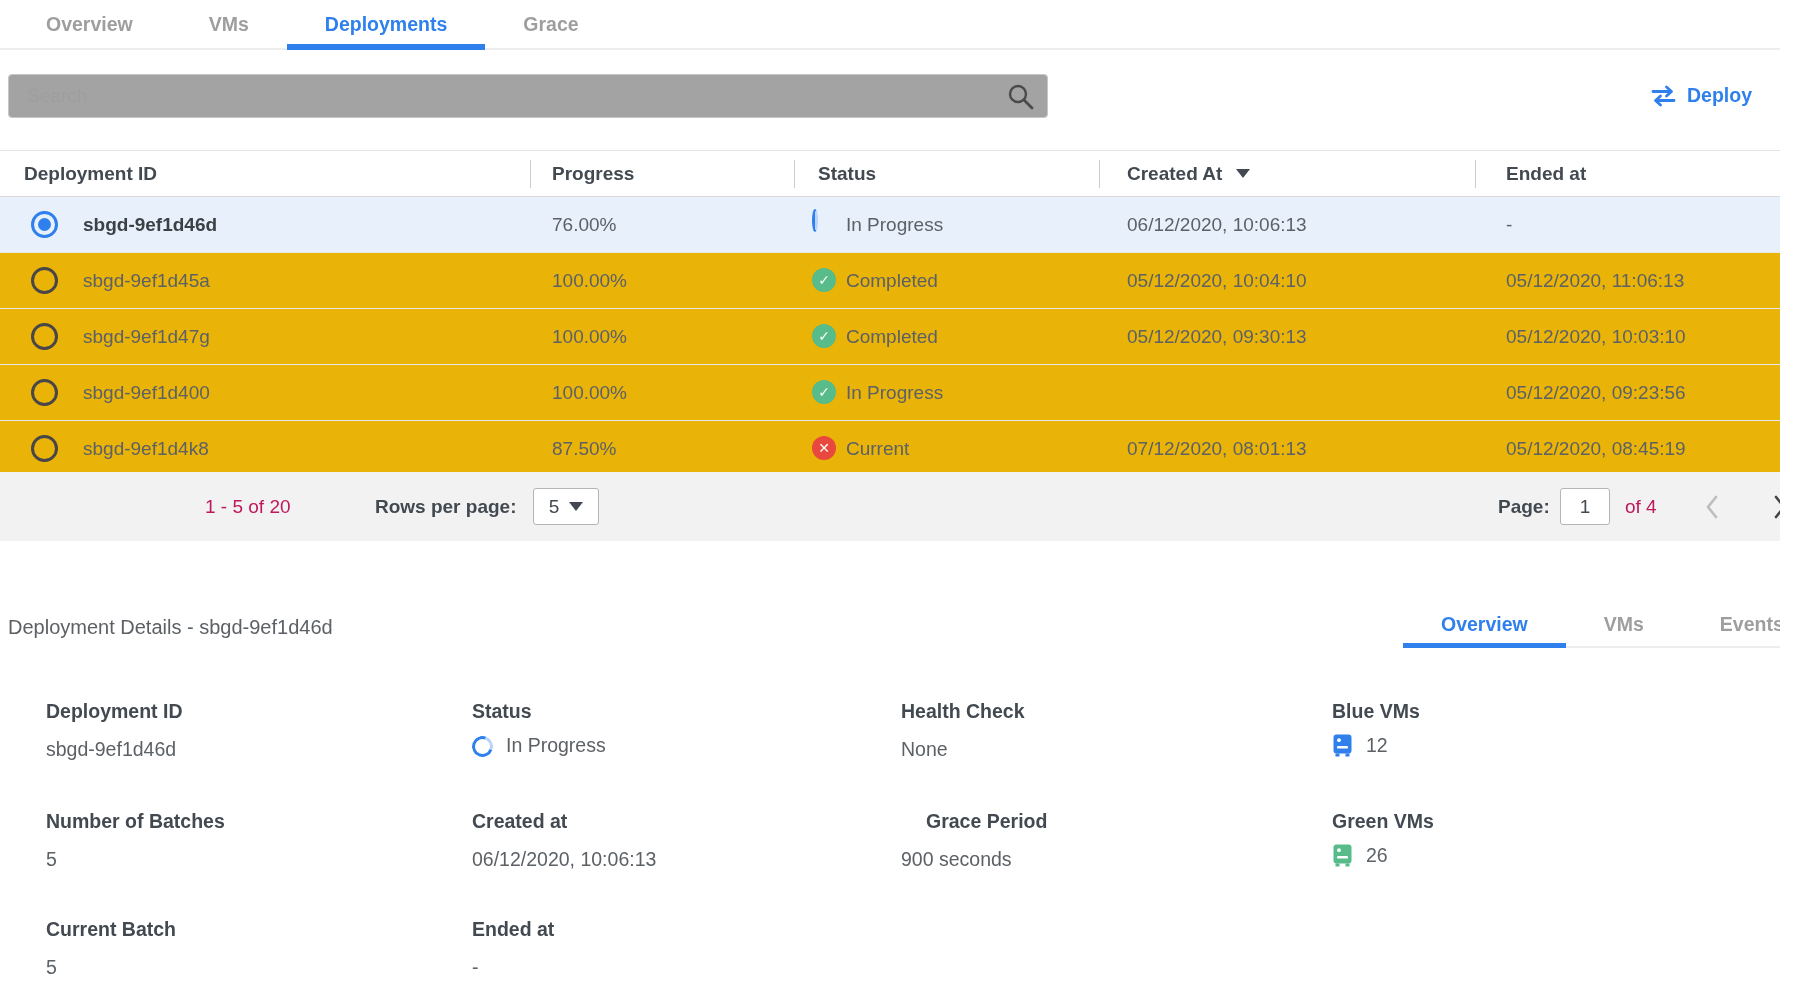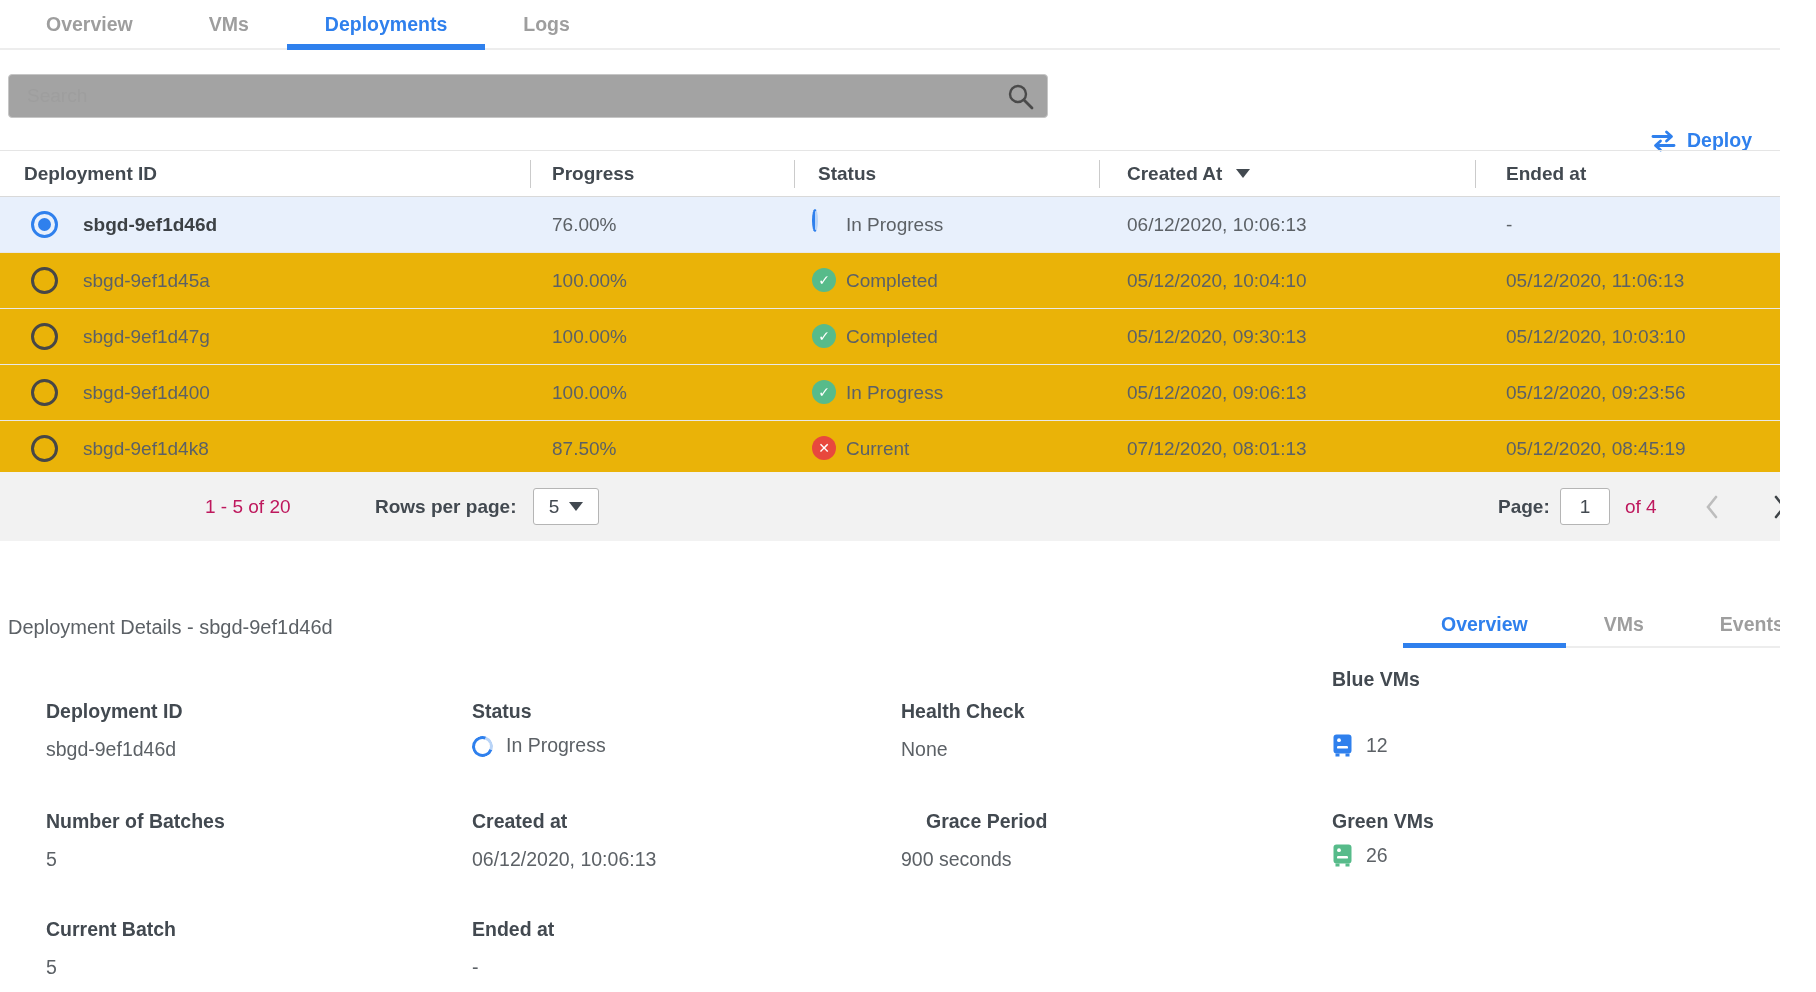--- a/index.html
+++ b/index.html
@@ -15,21 +15,21 @@
   .tab .underline{position:absolute;left:0;right:0;bottom:-2px;height:6px;background:#2f80ed;}
 
   
   .search-box{position:absolute;left:8px;top:74px;width:1040px;height:44px;
               border:1.5px solid #c6c6c6;border-radius:4px;box-sizing:border-box;background:#a3a3a3;}
   .search-box input{width:100%;height:100%;border:none;outline:none;background:transparent;
               padding:0 52px 0 18px;font-size:19px;color:#444;font-family:inherit;box-sizing:border-box;}
   .search-box input::placeholder{color:#9e9e9e;}
   .search-icon{position:absolute;right:12px;top:8px;width:28px;height:28px;cursor:pointer;}
   .deploy-btn{position:absolute;left:1650px;top:84px;display:flex;align-items:center;gap:10px;
-              color:#2f80ed;font-size:19.5px;font-weight:700;cursor:pointer;margin-top:45px;}
+              color:#2f80ed;font-size:19.5px;font-weight:700;cursor:pointer;}
   .refresh{position:absolute;left:1790px;top:80px;width:40px;height:40px;cursor:pointer;}
 
   
   .thead{position:absolute;top:150px;left:0;width:100%;height:47px;box-sizing:border-box;
          border-top:1px solid #e5e5e5;border-bottom:1px solid #d9d9d9;}
   .hcell{position:absolute;top:0;line-height:45px;font-size:19px;font-weight:700;color:#424950;
          white-space:nowrap;display:flex;align-items:center;gap:14px;height:45px;}
   .hdiv{position:absolute;top:9px;width:1px;height:28px;background:#cbcbcb;}
   .tri-down{width:0;height:0;border-left:7px solid transparent;border-right:7px solid transparent;
             border-top:9px solid #424950;display:inline-block;}
@@ -83,21 +83,21 @@
 </style>
 </head>
 <body>
 
 <div id="app">
 
   <div class="tabbar">
     <div class="tab"><span>Overview</span></div>
     <div class="tab"><span>VMs</span></div>
     <div class="tab active"><span>Deployments</span><span class="underline"></span></div>
-    <div class="tab"><span>Logs</span></div>
+    <div class="tab"><span>Grace</span></div>
   </div>
 
   <div class="search-box">
     <input type="text" placeholder="Search" style="">
     <svg class="search-icon" viewBox="0 0 28 28">
       <circle cx="11" cy="11" r="8" fill="none" stroke="#4a4a4a" stroke-width="2.4"></circle>
       <line x1="17" y1="17" x2="25" y2="25" stroke="#4a4a4a" stroke-width="2.8" stroke-linecap="round"></line>
     </svg>
   </div>
 
@@ -167,21 +167,20 @@
     </div>
 
     <div class="trow">
       <span class="radio"></span>
       <span class="cell idc">sbgd-9ef1d400</span>
       <span class="cell prog">100.00%</span>
       <span class="sicon">
           <span class="circle ok"></span>
         </span>
       <span class="cell stat">In Progress</span>
-      <span class="cell crea">05/12/2020, 09:06:13</span>
       <span class="cell ende">05/12/2020, 09:23:56</span>
     </div>
 
     <div class="trow">
       <span class="radio"></span>
       <span class="cell idc">sbgd-9ef1d4k8</span>
       <span class="cell prog">87.50%</span>
       <span class="sicon">
           <span class="circle fail"></span>
         </span>
@@ -222,21 +221,21 @@
 
   <span class="dlabel" style="left:472px;top:700px">Status</span>
   <span class="dvalue dflex" style="left:472px;top:734px">
     <span class="spinner"></span>
     <span>In Progress</span>
   </span>
 
   <span class="dlabel" style="left:901px;top:700px">Health Check</span>
   <span class="dvalue" style="left:901px;top:738px">None</span>
 
-  <span class="dlabel" style="left:1332px;top:668px">Blue VMs</span>
+  <span class="dlabel" style="left:1332px;top:700px">Blue VMs</span>
   <span class="dvalue dflex" style="left:1332px;top:734px">
     <svg width="21" height="23" viewBox="0 0 21 23">
       <rect x="1.5" y="0.5" width="18" height="19" rx="3" fill="#2f80ed"></rect>
       <circle cx="7" cy="6.2" r="1.9" fill="#fff"></circle>
       <rect x="5" y="12" width="11" height="2.6" rx="1.2" fill="#fff"></rect>
       <rect x="3.5" y="19.5" width="4" height="3" fill="#2f80ed"></rect>
       <rect x="13.5" y="19.5" width="4" height="3" fill="#2f80ed"></rect>
     </svg>
     <span>12</span>
   </span>

